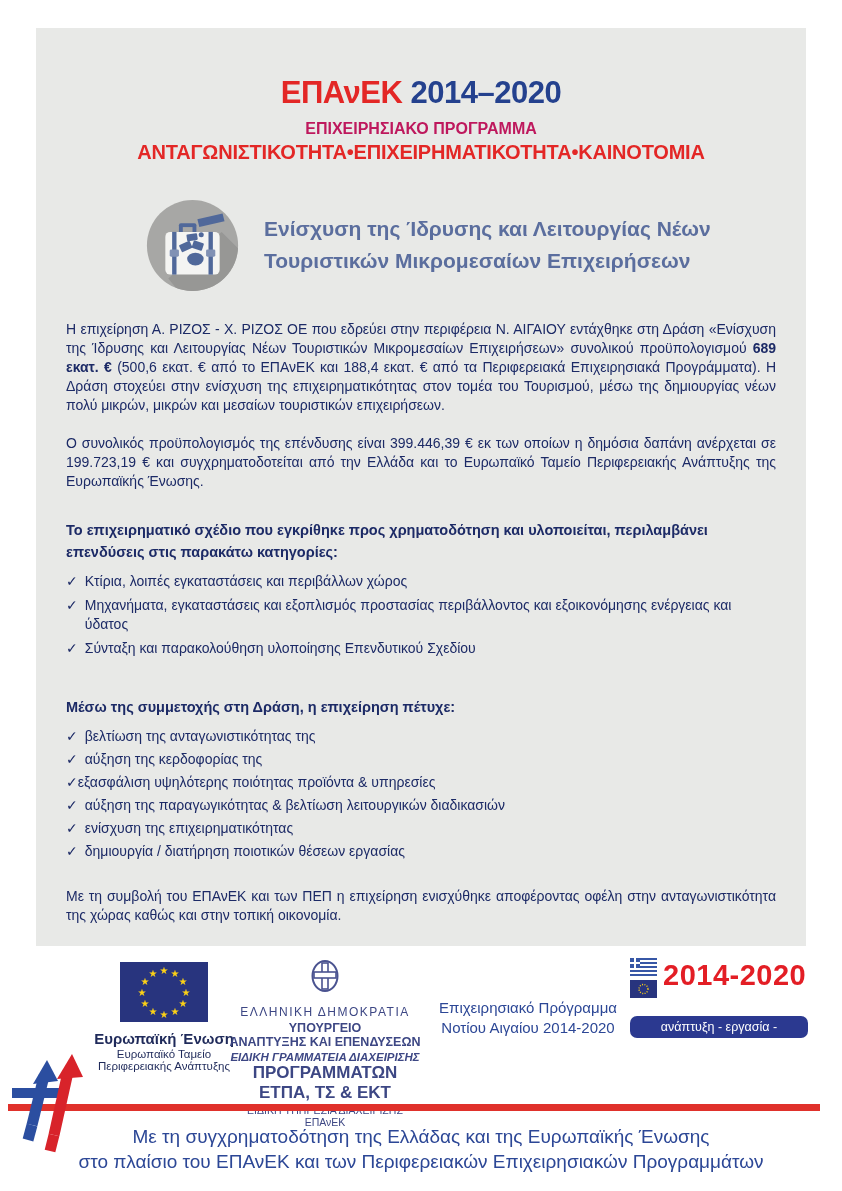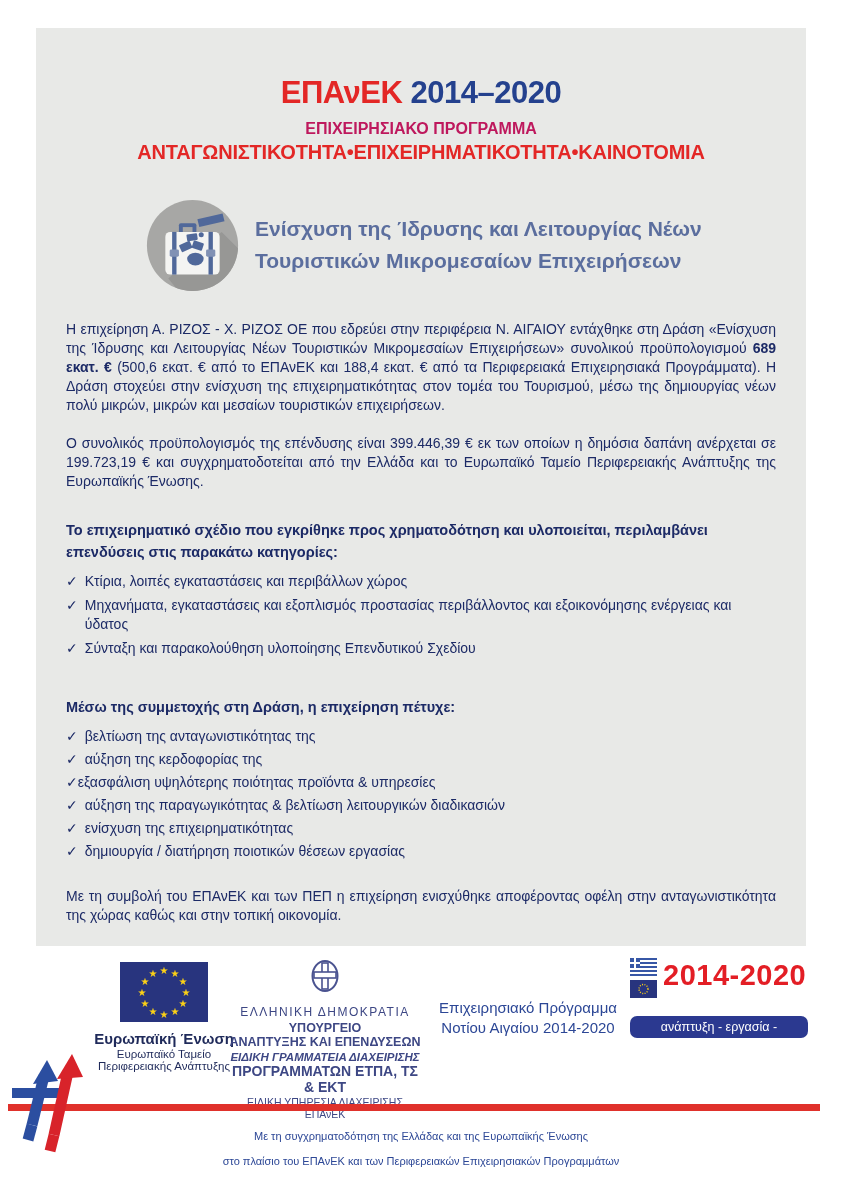--- a/index.html
+++ b/index.html
@@ -12,21 +12,21 @@
     background:#e8e9e7;box-sizing:border-box;padding:48px 30px 0 30px;
   }
   
   .hdr{text-align:center;line-height:1.1;}
   .hdr-l1{font-size:31px;letter-spacing:-0.5px;}
   .hdr-l1 .acr{color:#e32726;font-weight:bold;}
   .hdr-l1 .yrs{color:#24418e;font-weight:600;}
   .hdr-l2{font-size:16px;font-weight:bold;color:#be185d;margin-top:10px;}
   .hdr-l3{font-size:20px;font-weight:bold;color:#e32726;margin-top:3px;letter-spacing:-0.2px;}
   
-  .action{display:flex;align-items:center;margin-top:34px;height:97px;}
+  .action{display:flex;align-items:center;margin-top:34px;height:97px;gap:9px;}
   .circle{flex:0 0 97px;width:97px;height:97px;margin-left:78px;}
   .atitle{margin-left:14px;font-size:21px;font-weight:bold;color:#5b6e9e;line-height:1.55;}
   
   .bp{font-size:14px;line-height:19px;text-align:justify;margin:0;}
   .p1{margin-top:26px;}
   .p2{margin-top:19px;}
   .h3{font-size:14.5px;font-weight:bold;margin:0;line-height:22px;}
   .h3-1{margin-top:28px;}
   .h3-2{margin-top:38px;}
   .blist{margin-top:9px;}
@@ -39,34 +39,34 @@
   .eu-block{position:absolute;left:78px;top:962px;width:172px;text-align:center;color:#1f2a5a;}
   .eu-flag{display:inline-block;}
   .eu-t1{font-size:15px;font-weight:bold;margin-top:4px;}
   .eu-t2{font-size:11.5px;margin-top:1px;}
   .eu-t3{font-size:11.5px;}
   .min-block{position:absolute;left:227px;top:956px;width:196px;text-align:center;color:#3d4784;}
   .min-l1{font-size:12px;letter-spacing:1.5px;margin-top:3px;}
   .min-l2{font-size:12.5px;font-weight:bold;margin-top:2px;}
   .min-l3{font-size:12.5px;font-weight:bold;}
   .min-l4{font-size:11.5px;font-weight:bold;margin-top:2px;font-style:italic;}
-  .min-l5{font-size:14px;font-weight:bold;}
+  .min-l5{font-size:17px;font-weight:bold;}
   .min-l6{font-size:10.5px;margin-top:1px;}
   .reg-block{position:absolute;left:430px;top:998px;width:196px;text-align:center;color:#2c4796;font-size:15px;line-height:20px;}
   .espa{position:absolute;left:630px;top:956px;width:178px;}
   .espa-row1{display:flex;align-items:flex-start;}
   .espa-name{font-size:41px;font-weight:bold;color:#2b3990;letter-spacing:1px;line-height:58px;margin-left:4px;}
   .espa-row2{display:flex;margin-top:2px;}
   .mini-flags{display:flex;flex-direction:column;gap:0;}
   .espa-years{font-size:29px;font-weight:bold;color:#e31e25;letter-spacing:0.5px;margin-left:6px;line-height:34px;}
   .espa-bar{margin-top:14px;background:#2b3990;color:#ffffff;text-align:center;font-size:12.5px;line-height:22px;height:22px;border-radius:7px;}
   
   .redline{position:absolute;left:8px;top:1104px;width:812px;height:7px;background:#e0312b;}
   .hash{position:absolute;left:6px;top:1048px;z-index:2;}
-  .cofin{position:absolute;left:0;top:1124px;width:842px;text-align:center;color:#2c4796;font-size:11px;line-height:25px;}
+  .cofin{position:absolute;left:0;top:1124px;width:842px;text-align:center;color:#2c4796;font-size:19px;line-height:25px;}
 </style>
 </head>
 <body>
 
 <div class="page">
 
   <div class="panel">
 
     <div class="hdr">
       <div class="hdr-l1">

